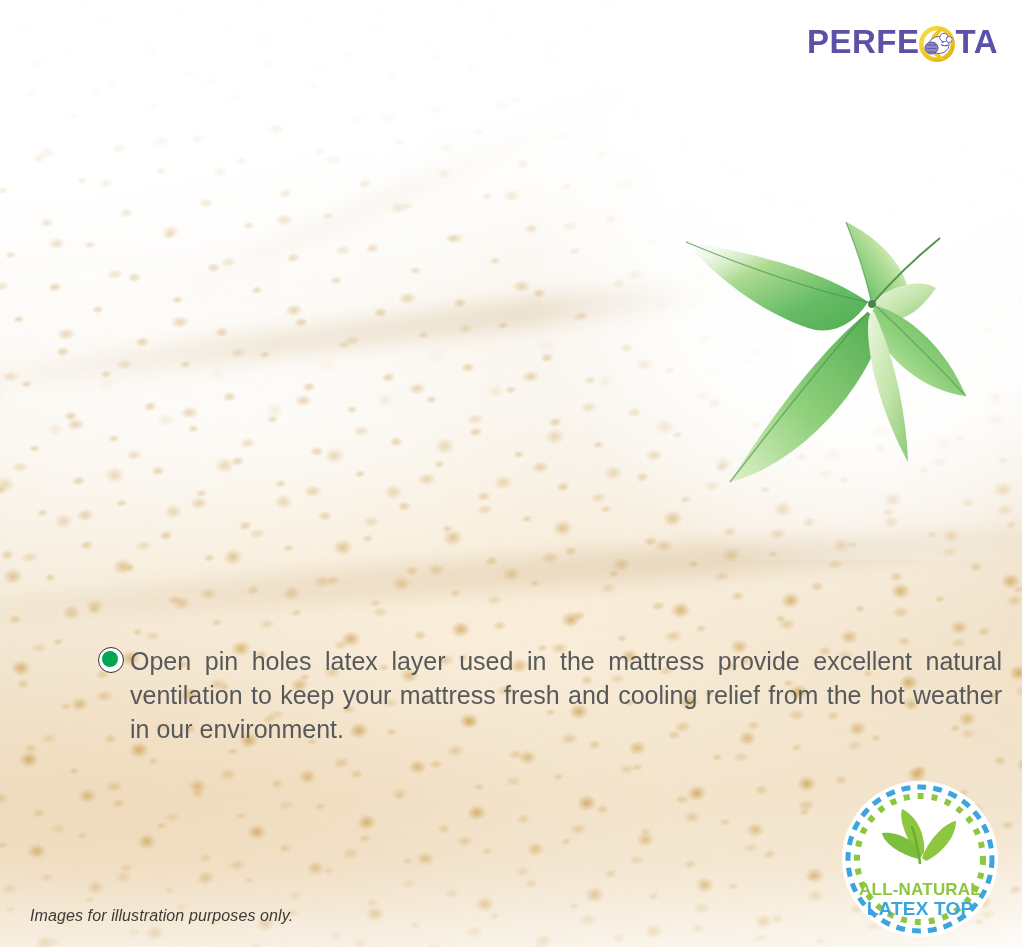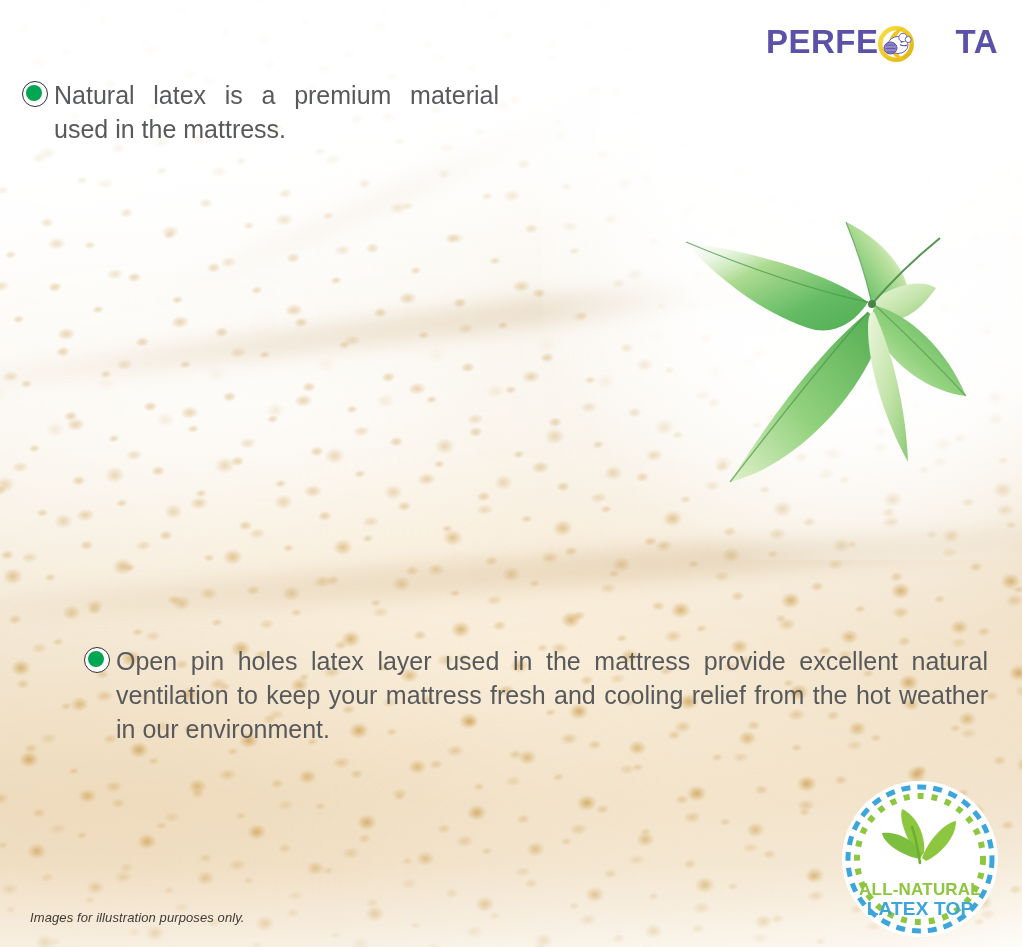--- a/index.html
+++ b/index.html
@@ -115,21 +115,21 @@
   .logo-text{
     font-family:"Liberation Sans", sans-serif;
     font-weight:bold;
     font-size:33px;
     letter-spacing:.5px;
     color:#5b51a8;
     line-height:1;
     position:relative;
     white-space:nowrap;
   }
-  .logo-part{ display:inline-block;margin-left:41px; }
+  .logo-part{ display:inline-block; }
   .logo-moon{
     display:inline-block;
     position:relative;
     width:40px; height:40px;
     vertical-align:-11px;
     margin:0 -2px;
   }
 
   
   .title-box{
@@ -180,36 +180,36 @@
     line-height:1.36;
   }
   .btext.justify{ text-align:justify; }
 
   .b1{ left:22px; top:78px; width:500px; }
   .b1 .btext{ width:445px; margin-left:6px; }
 
   .b2{ left:62px; top:404px; width:560px; }
   .b2 .btext{ width:512px; margin-left:14px; }
 
-  .b3{ left:84px; top:644px; width:912px; }
+  .b3{ left:98px; top:644px; width:912px; }
   .b3 .btext{ width:872px; margin-left:6px; }
 
   
   .badge{
     position:absolute;
     right:22px; bottom:8px;
     width:160px; height:160px;
   }
 
   
   .footer{
     position:absolute;
     left:30px; bottom:22px;
     font-style:italic;
-    font-size:13px;
+    font-size:16px;
     color:#3f3a36;
     letter-spacing:.1px;
   }
 </style>
 </head>
 <body>
 
 <div class="poster">
 
   <div class="bg-base"></div>
@@ -297,24 +297,20 @@
         <path d="M10 21 L19.5 21 M9.8 24.5 L19.5 24.5 M11 28 L19 28" stroke="#5b51a8" stroke-width="1" opacity=".85"></path>
         <circle cx="27" cy="13.5" r="4.2" fill="#ffffff" stroke="#6b63ad" stroke-width="1"></circle>
         <circle cx="32.2" cy="15.5" r="3" fill="#ffffff" stroke="#6b63ad" stroke-width="1"></circle>
         <path d="M24 20.5 q3.5 2.4 7 .4" stroke="#5b51a8" stroke-width="1.1" fill="none"></path>
         <circle cx="25.5" cy="18" r=".9" fill="#5b51a8"></circle>
       </svg></span><span class="logo-part">TA</span>
     </div>
   </div>
 
 
-  <div class="bullet-block b1">
-    <div class="dot"></div>
-    <div class="btext justify">Natural latex is a premium material used in the mattress.</div>
-  </div>
 
 
   <div class="bullet-block b3">
     <div class="dot"></div>
     <div class="btext justify">Open pin holes latex layer used in the mattress provide excellent natural ventilation to keep your mattress fresh and cooling relief from the hot weather in our environment.</div>
   </div>
 
   <svg class="badge" viewBox="0 0 160 160">
     <circle cx="80" cy="80" r="78" fill="#ffffff"></circle>
     <circle cx="80" cy="80" r="72" fill="none" stroke="#3CA5DC" stroke-width="5" stroke-dasharray="9 7" stroke-linecap="butt"></circle>

